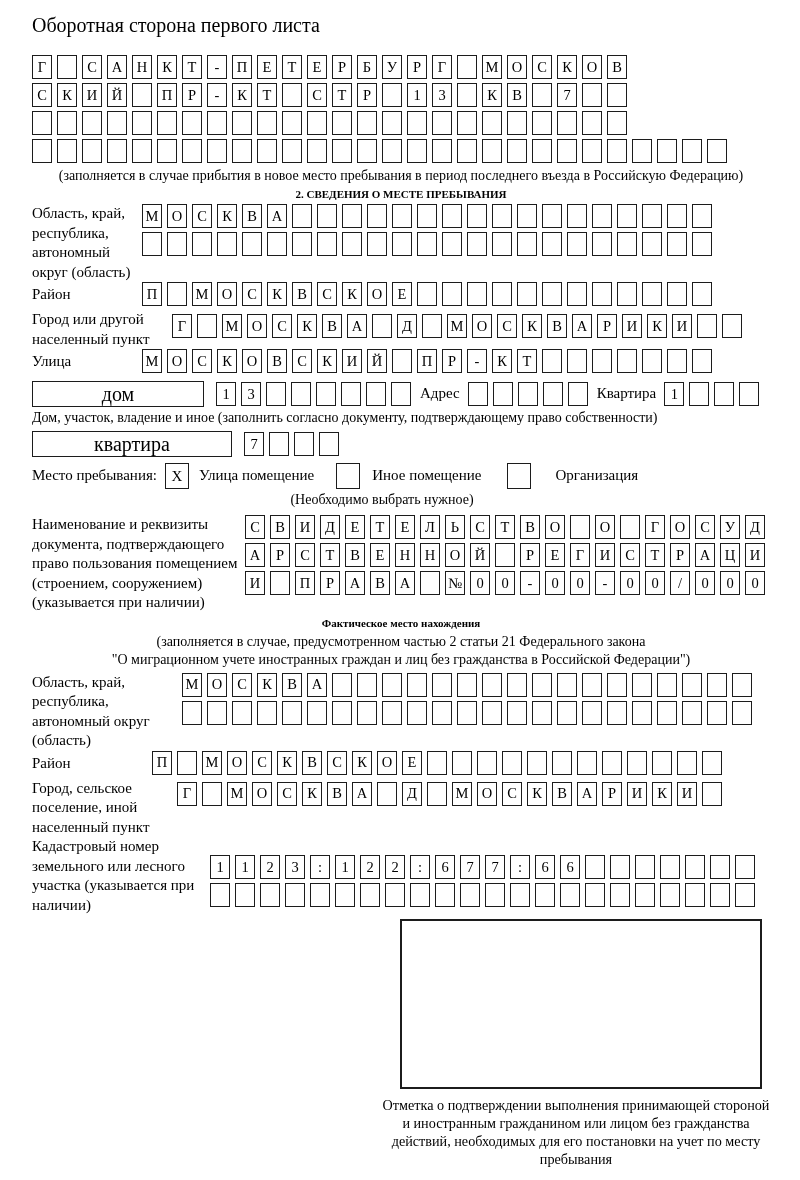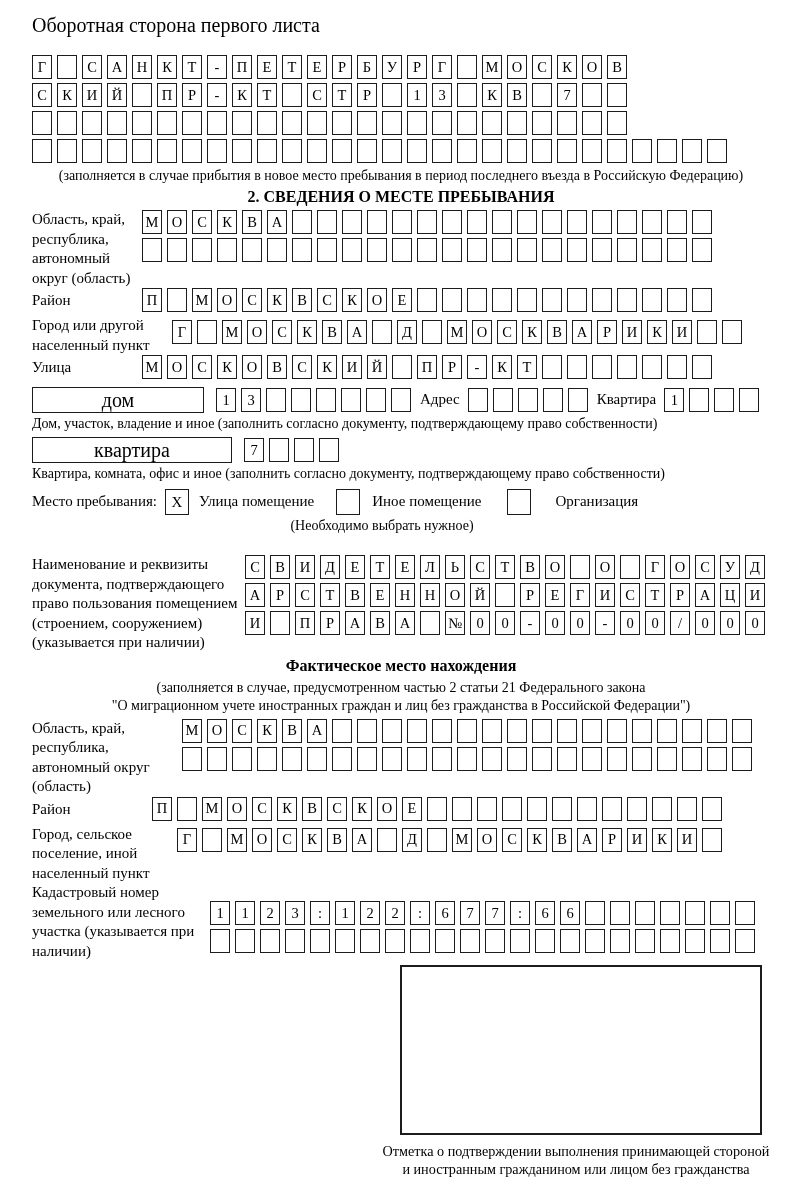--- a/index.html
+++ b/index.html
@@ -33,21 +33,21 @@
 
   .widebox{
     height:26px;border:1.6px solid #1c1c1c;display:flex;
     align-items:center;justify-content:center;font-size:20px;margin-right:12px;
   }
   .chk{
     width:24px;height:26px;border:1.6px solid #1c1c1c;display:flex;
     align-items:center;justify-content:center;font-size:15px;
   }
   .mline{display:flex;align-items:center;margin-top:4px;margin-bottom:2px}
-  .sect-title{font-size:16px;margin-top:3px;margin-bottom:4px}
+  .sect-title{font-size:11px;margin-top:3px;margin-bottom:4px}
 
   .stamp-box{
     width:362px;height:170px;border:2px solid #1c1c1c;margin-left:368px;margin-top:4px;background:#fff;
   }
   .stamp-note{
     width:396px;margin-left:346px;margin-top:7px;text-align:center;
     font-size:14.2px;line-height:18px;
   }.mt4{margin-top:4px}
 </style>
 </head>
@@ -348,34 +348,33 @@
 
   <div class="mline">
     <div class="widebox" style="width:200px">квартира</div>
     <div class="inlineboxes">
         <span class="cb">7</span>
         <span class="cb"></span>
         <span class="cb"></span>
         <span class="cb"></span>
       </div>
   </div>
-  <div class="note">Квартира, комната, офис и иное (заполнить согласно документу, подтверждающему право собственности)</div>
 
   <div class="mline" style="margin-top:6px">
     <span class="lbl">Место пребывания:</span>
     <span class="chk" style="margin-left:8px">X</span>
     <span class="lbl" style="margin-left:10px">Улица помещение</span>
     <span class="chk" style="margin-left:22px"></span>
     <span class="lbl" style="margin-left:12px">Иное помещение</span>
     <span class="chk" style="margin-left:26px"></span>
     <span class="lbl" style="margin-left:24px">Организация</span>
   </div>
   <div class="note" style="margin-left:150px;width:400px;text-align:center">(Необходимо выбрать нужное)</div>
 
-  <div class="hrow" style="margin-top:20px">
+  <div class="hrow" style="margin-top:6px">
     <div class="lbl" style="width:215px;padding-right:6px">Наименование и реквизиты документа, подтверждающего право пользования помещением (строением, сооружением) (указывается при наличии)</div>
     <div class="rows">
       <div class="boxrow">
           <span class="cb">С</span>
           <span class="cb">В</span>
           <span class="cb">И</span>
           <span class="cb">Д</span>
           <span class="cb">Е</span>
           <span class="cb">Т</span>
           <span class="cb">Е</span>

